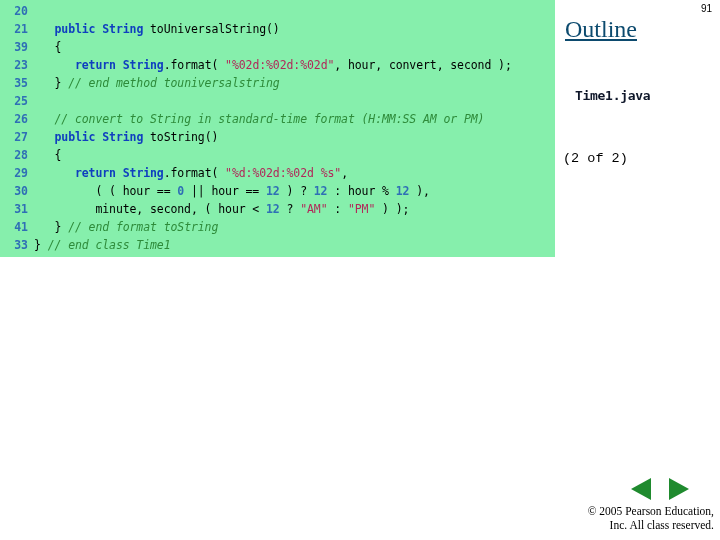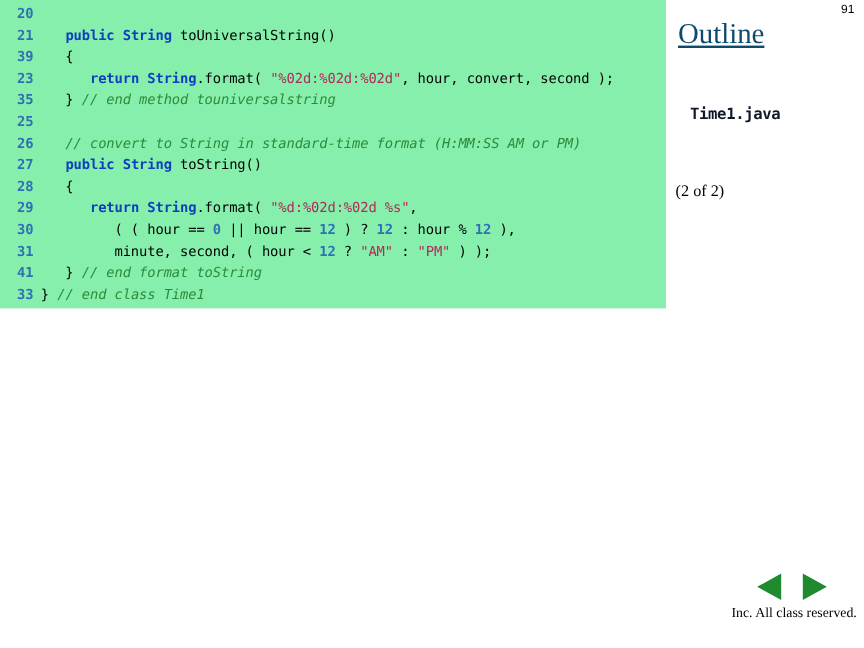--- a/index.html
+++ b/index.html
@@ -86,21 +86,21 @@
     color: #0f172a;
     letter-spacing: -0.3px;
     margin-left: 12px;
   }
   #page-of {
     position: absolute;
     left: 563px;
     top: 151px;
     font-size: 13.5px;
     color: #000;
-    font-family: Liberation Serif, serif;
+    font-family: Liberation Mono, monospace;
   }
 
   
   #nav-arrows {
     position: absolute;
     left: 628px;
     top: 476px;
     width: 64px;
     height: 26px;
   }
@@ -163,14 +163,15 @@
   </span>
   <span class="nav-btn" id="nav-next">
     <svg width="28" height="26" viewBox="0 0 28 26" xmlns="http://www.w3.org/2000/svg">
       <rect x="0" y="0" width="28" height="26" fill="#ffffff"></rect>
       <polygon points="5,2 5,24 25,13" fill="#1f8a2e"></polygon>
     </svg>
   </span>
 </div>
 
 <div id="footer">
+  <div>© 2005 Pearson Education,</div>
   <div>Inc.  All class reserved.</div>
 </div>
 
 </body></html>

